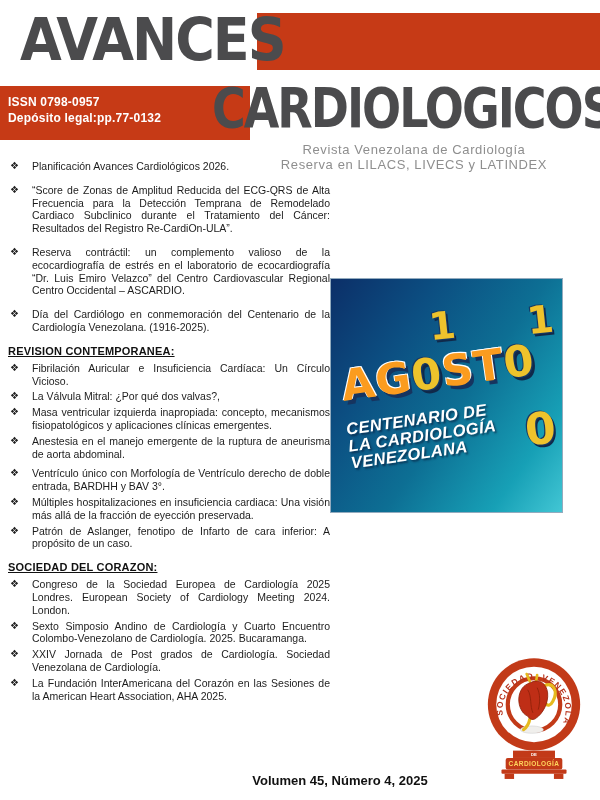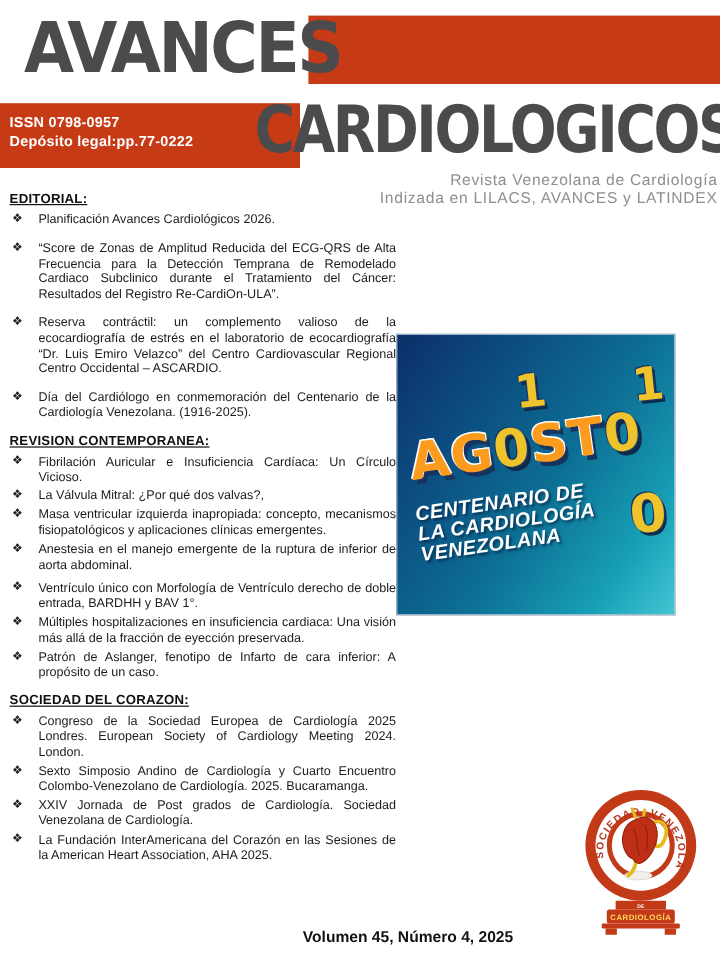--- a/index.html
+++ b/index.html
@@ -18,21 +18,21 @@
     position:absolute;left:0;top:86px;width:250px;height:54px;background:#c63a16;
     box-sizing:border-box;padding:8px 0 4px 8px;z-index:1;
   }
   .issn-bar div{color:#ffffff;font-weight:bold;font-size:12px;line-height:16px;letter-spacing:0.2px;}
   .title-cardio{
     position:absolute;left:212px;top:76px;font-family:"DejaVu Sans",sans-serif;
     font-weight:bold;font-size:46px;letter-spacing:-2px;color:#4b4b4d;
     transform:scaleY(1.18);transform-origin:left top;z-index:2;white-space:nowrap;
   }
   .taglines{
-    position:absolute;left:230px;top:142px;width:368px;text-align:right;
+    position:absolute;left:230px;top:142px;width:368px;text-align:center;
     color:#8e8e8e;font-size:13px;line-height:15px;letter-spacing:0.6px;white-space:nowrap;
   }
   
   .toc{position:absolute;left:8px;top:160px;width:322px;}
   .sec{margin-bottom:7px;}
   .sec-h{
     font-size:11px;font-weight:bold;text-decoration:underline;color:#111111;
     margin:0 0 4px 0;letter-spacing:0.2px;line-height:13px;
   }
   .item{display:flex;margin-bottom:3px;}
@@ -79,34 +79,33 @@
   .svc-logo{position:absolute;left:481px;top:652px;width:106px;height:128px;}
 </style>
 </head>
 <body>
 
 <div class="top-red-block"></div>
 <div class="title-avances">AVANCES</div>
 
 <div class="issn-bar">
   <div>ISSN 0798-0957</div>
-  <div>Depósito legal:pp.77-0222</div>
+  <div>Depósito legal:pp.77-0132</div>
 </div>
 
 <div class="title-cardio">CARDIOLOGICOS</div>
 
 <div class="taglines">
   <div>Revista Venezolana de Cardiología</div>
-  <div>Indizada en LILACS, AVANCES y LATINDEX</div>
+  <div>Reserva en LILACS, LIVECS y LATINDEX</div>
 </div>
 
 <div class="toc">
 
   <div class="sec gap-lg">
-    <div class="sec-h">EDITORIAL:</div>
     <div class="item">
       <span class="bullet">❖</span>
       <div class="itx">Planificación Avances Cardiológicos 2026.</div>
     </div>
   </div>
 
   <div class="sec gap-lg">
     <div class="item gap-lg">
       <span class="bullet">❖</span>
       <div class="itx">“Score de Zonas de Amplitud Reducida del ECG-QRS de Alta Frecuencia para la Detección Temprana de Remodelado Cardiaco Subclinico durante el Tratamiento del Cáncer: Resultados del Registro Re-CardiOn-ULA”.</div>
@@ -133,28 +132,28 @@
     <div class="item">
       <span class="bullet">❖</span>
       <div class="itx">La Válvula Mitral: ¿Por qué dos valvas?,</div>
     </div>
     <div class="item">
       <span class="bullet">❖</span>
       <div class="itx">Masa ventricular izquierda inapropiada: concepto, mecanismos fisiopatológicos y aplicaciones clínicas emergentes.</div>
     </div>
     <div class="item">
       <span class="bullet">❖</span>
-      <div class="itx">Anestesia en el manejo emergente de la ruptura de inferior de aorta abdominal.</div>
-    </div>
-  </div>
-
-  <div class="sec gap-lg">
-    <div class="item">
-      <span class="bullet">❖</span>
-      <div class="itx">Ventrículo único con Morfología de Ventrículo derecho de doble entrada, BARDHH y BAV 1°.</div>
+      <div class="itx">Anestesia en el manejo emergente de la ruptura de aneurisma de aorta abdominal.</div>
+    </div>
+  </div>
+
+  <div class="sec gap-lg">
+    <div class="item">
+      <span class="bullet">❖</span>
+      <div class="itx">Ventrículo único con Morfología de Ventrículo derecho de doble entrada, BARDHH y BAV 3°.</div>
     </div>
     <div class="item">
       <span class="bullet">❖</span>
       <div class="itx">Múltiples hospitalizaciones en insuficiencia cardiaca: Una visión más allá de la fracción de eyección preservada.</div>
     </div>
     <div class="item">
       <span class="bullet">❖</span>
       <div class="itx">Patrón de Aslanger, fenotipo de Infarto de cara inferior: A propósito de un caso.</div>
     </div>
   </div>

